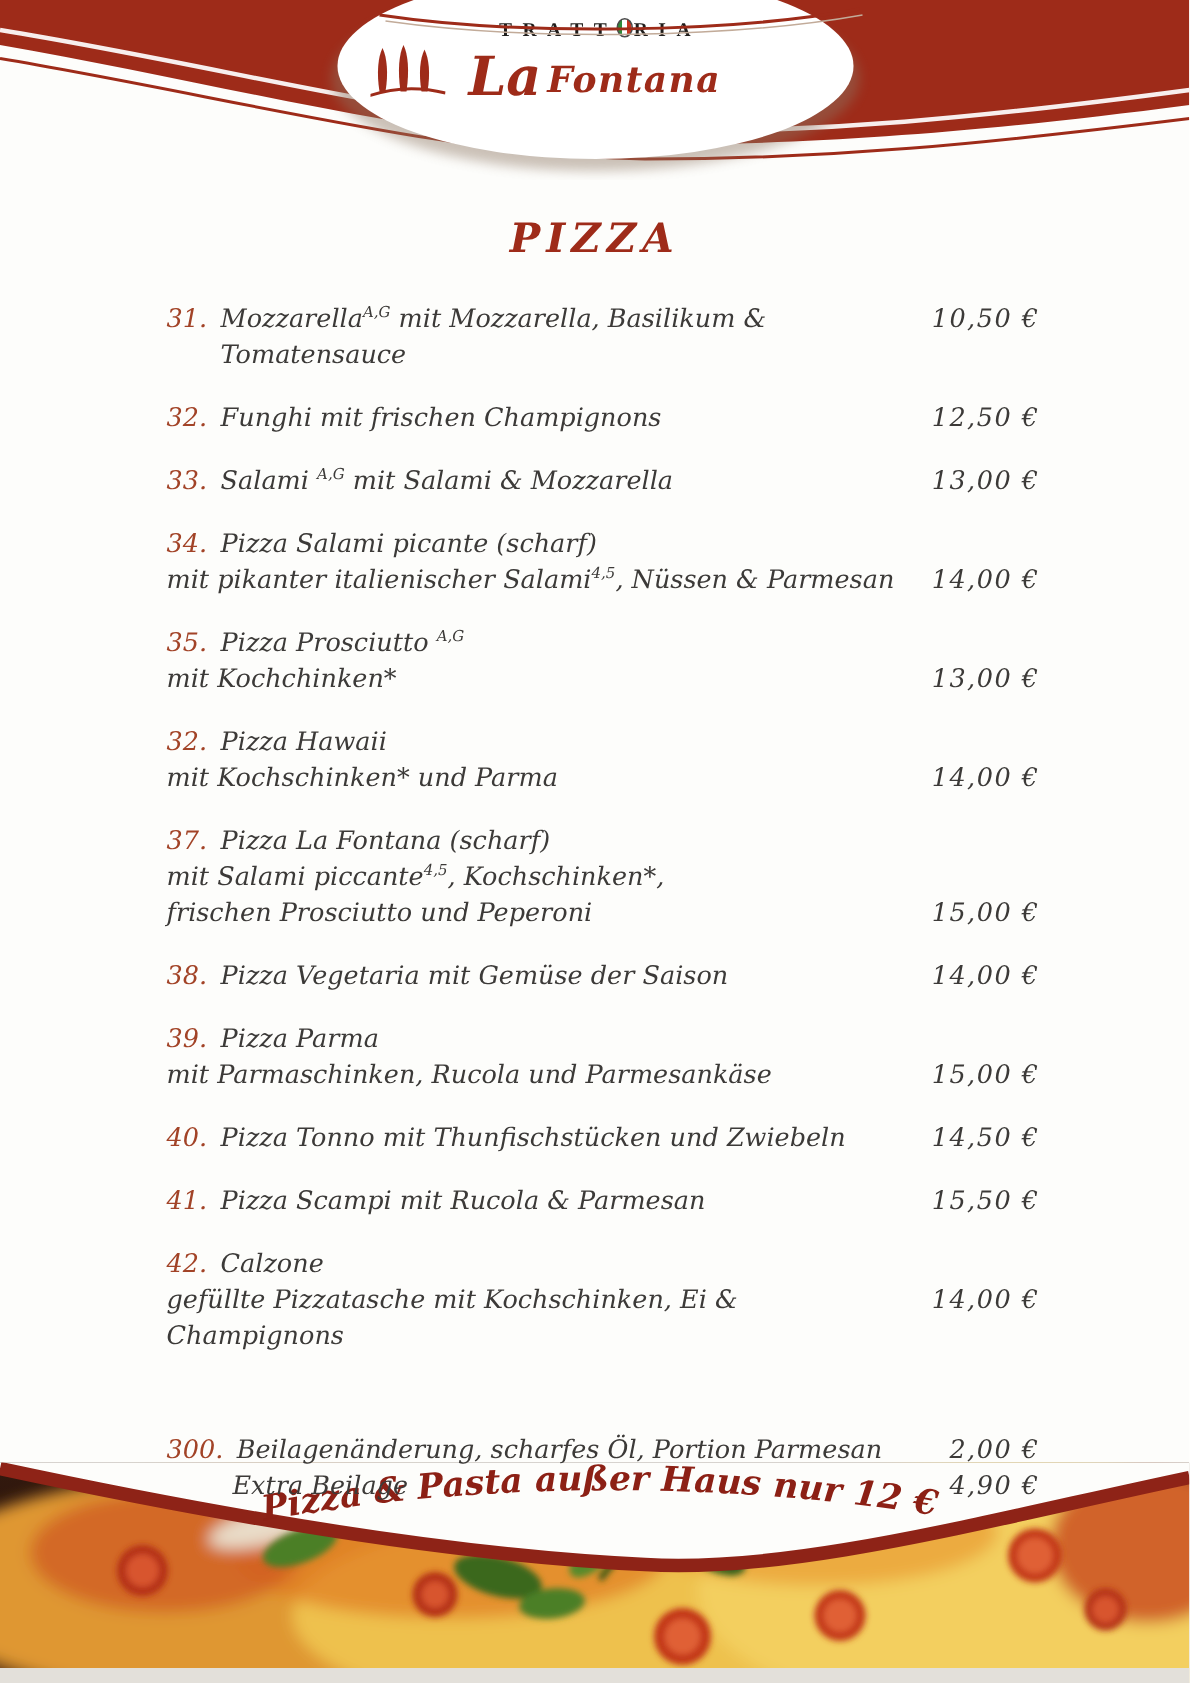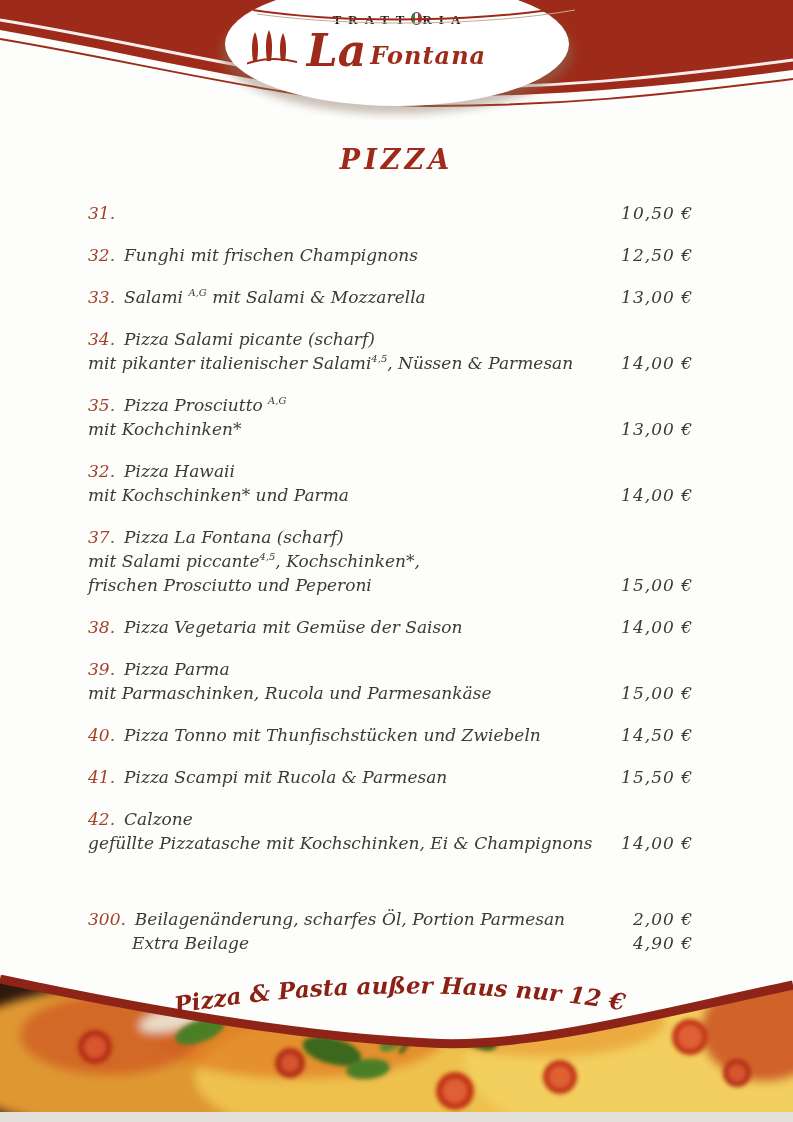--- a/index.html
+++ b/index.html
@@ -24,42 +24,42 @@
   }
   .flag-o {
     display:inline-block; width:11px; height:13px; border-radius:50%;
     border:1px solid #4a4a4a; vertical-align:-1px;
     background:linear-gradient(90deg, var(--flag_green,#2e8b3a) 0 33%, #ffffff 33% 66%, var(--flag_red,#c8331f) 66% 100%);
   }
   .brand-script {
     position:relative; margin-top:1px; color:var(--brand_red,#9e2b19);
     font-style:italic; font-weight:700; line-height:40px; white-space:nowrap;
   }
-  .brand-script .la   { font-size:44px; position:relative; top:2px; margin-right:4px; }
+  .brand-script .la   { font-size:36px; position:relative; top:2px; margin-right:4px; }
   .brand-script .rest { font-size:24px; letter-spacing:1px; }
   .trees { position:absolute; right:14px; top:-14px; }
   .logo-swoosh { position:relative; margin-top:-8px; }
 
   
   .pizza-title {
     margin-top:24px; text-align:center;
     font-style:italic; font-weight:600; font-size:27px; letter-spacing:4px;
     color:var(--brand_red,#a1301b);
   }
 
   
   .menu {
     position:relative; z-index:2;
     margin:26px 100px 0 88px; 
     font-style:italic; font-size:17px; line-height:24px;
     color:var(--text,#3c3a38);
   }
   .item { margin-bottom:18px; }
   .item.gap { margin-top:52px; }
-  .row { display:flex; align-items:flex-end; }
+  .row { display:flex; align-items:flex-start;margin-left:23px; }
   .row.indent { padding-left:44px; }
   .num { color:var(--number_red,#a24327); margin-right:9px; white-space:nowrap; }
   .txt sup { font-size:10px; line-height:0; letter-spacing:0; }
   .price { margin-left:auto; padding-left:14px; white-space:nowrap; letter-spacing:1px; }
 
   
   .footer { position:absolute; left:0; bottom:0; width:793px; height:147px; z-index:1; }
 </style>
 </head>
 <body>
@@ -103,20 +103,21 @@
   </div>
 
   <div style="height:120px"></div>
 
   <h1 class="pizza-title">PIZZA</h1>
 
   <div class="menu">
       <div class="item">
         <div class="row">
           <span class="num">31.</span>
+          <span class="txt">Mozzarella<sup>A,G</sup> mit Mozzarella, Basilikum &amp; Tomatensauce</span>
           <span class="price">10,50 €</span>
         </div>
       </div>
       <div class="item">
         <div class="row">
           <span class="num">32.</span>
           <span class="txt">Funghi mit frischen Champignons</span>
           <span class="price">12,50 €</span>
         </div>
       </div>

